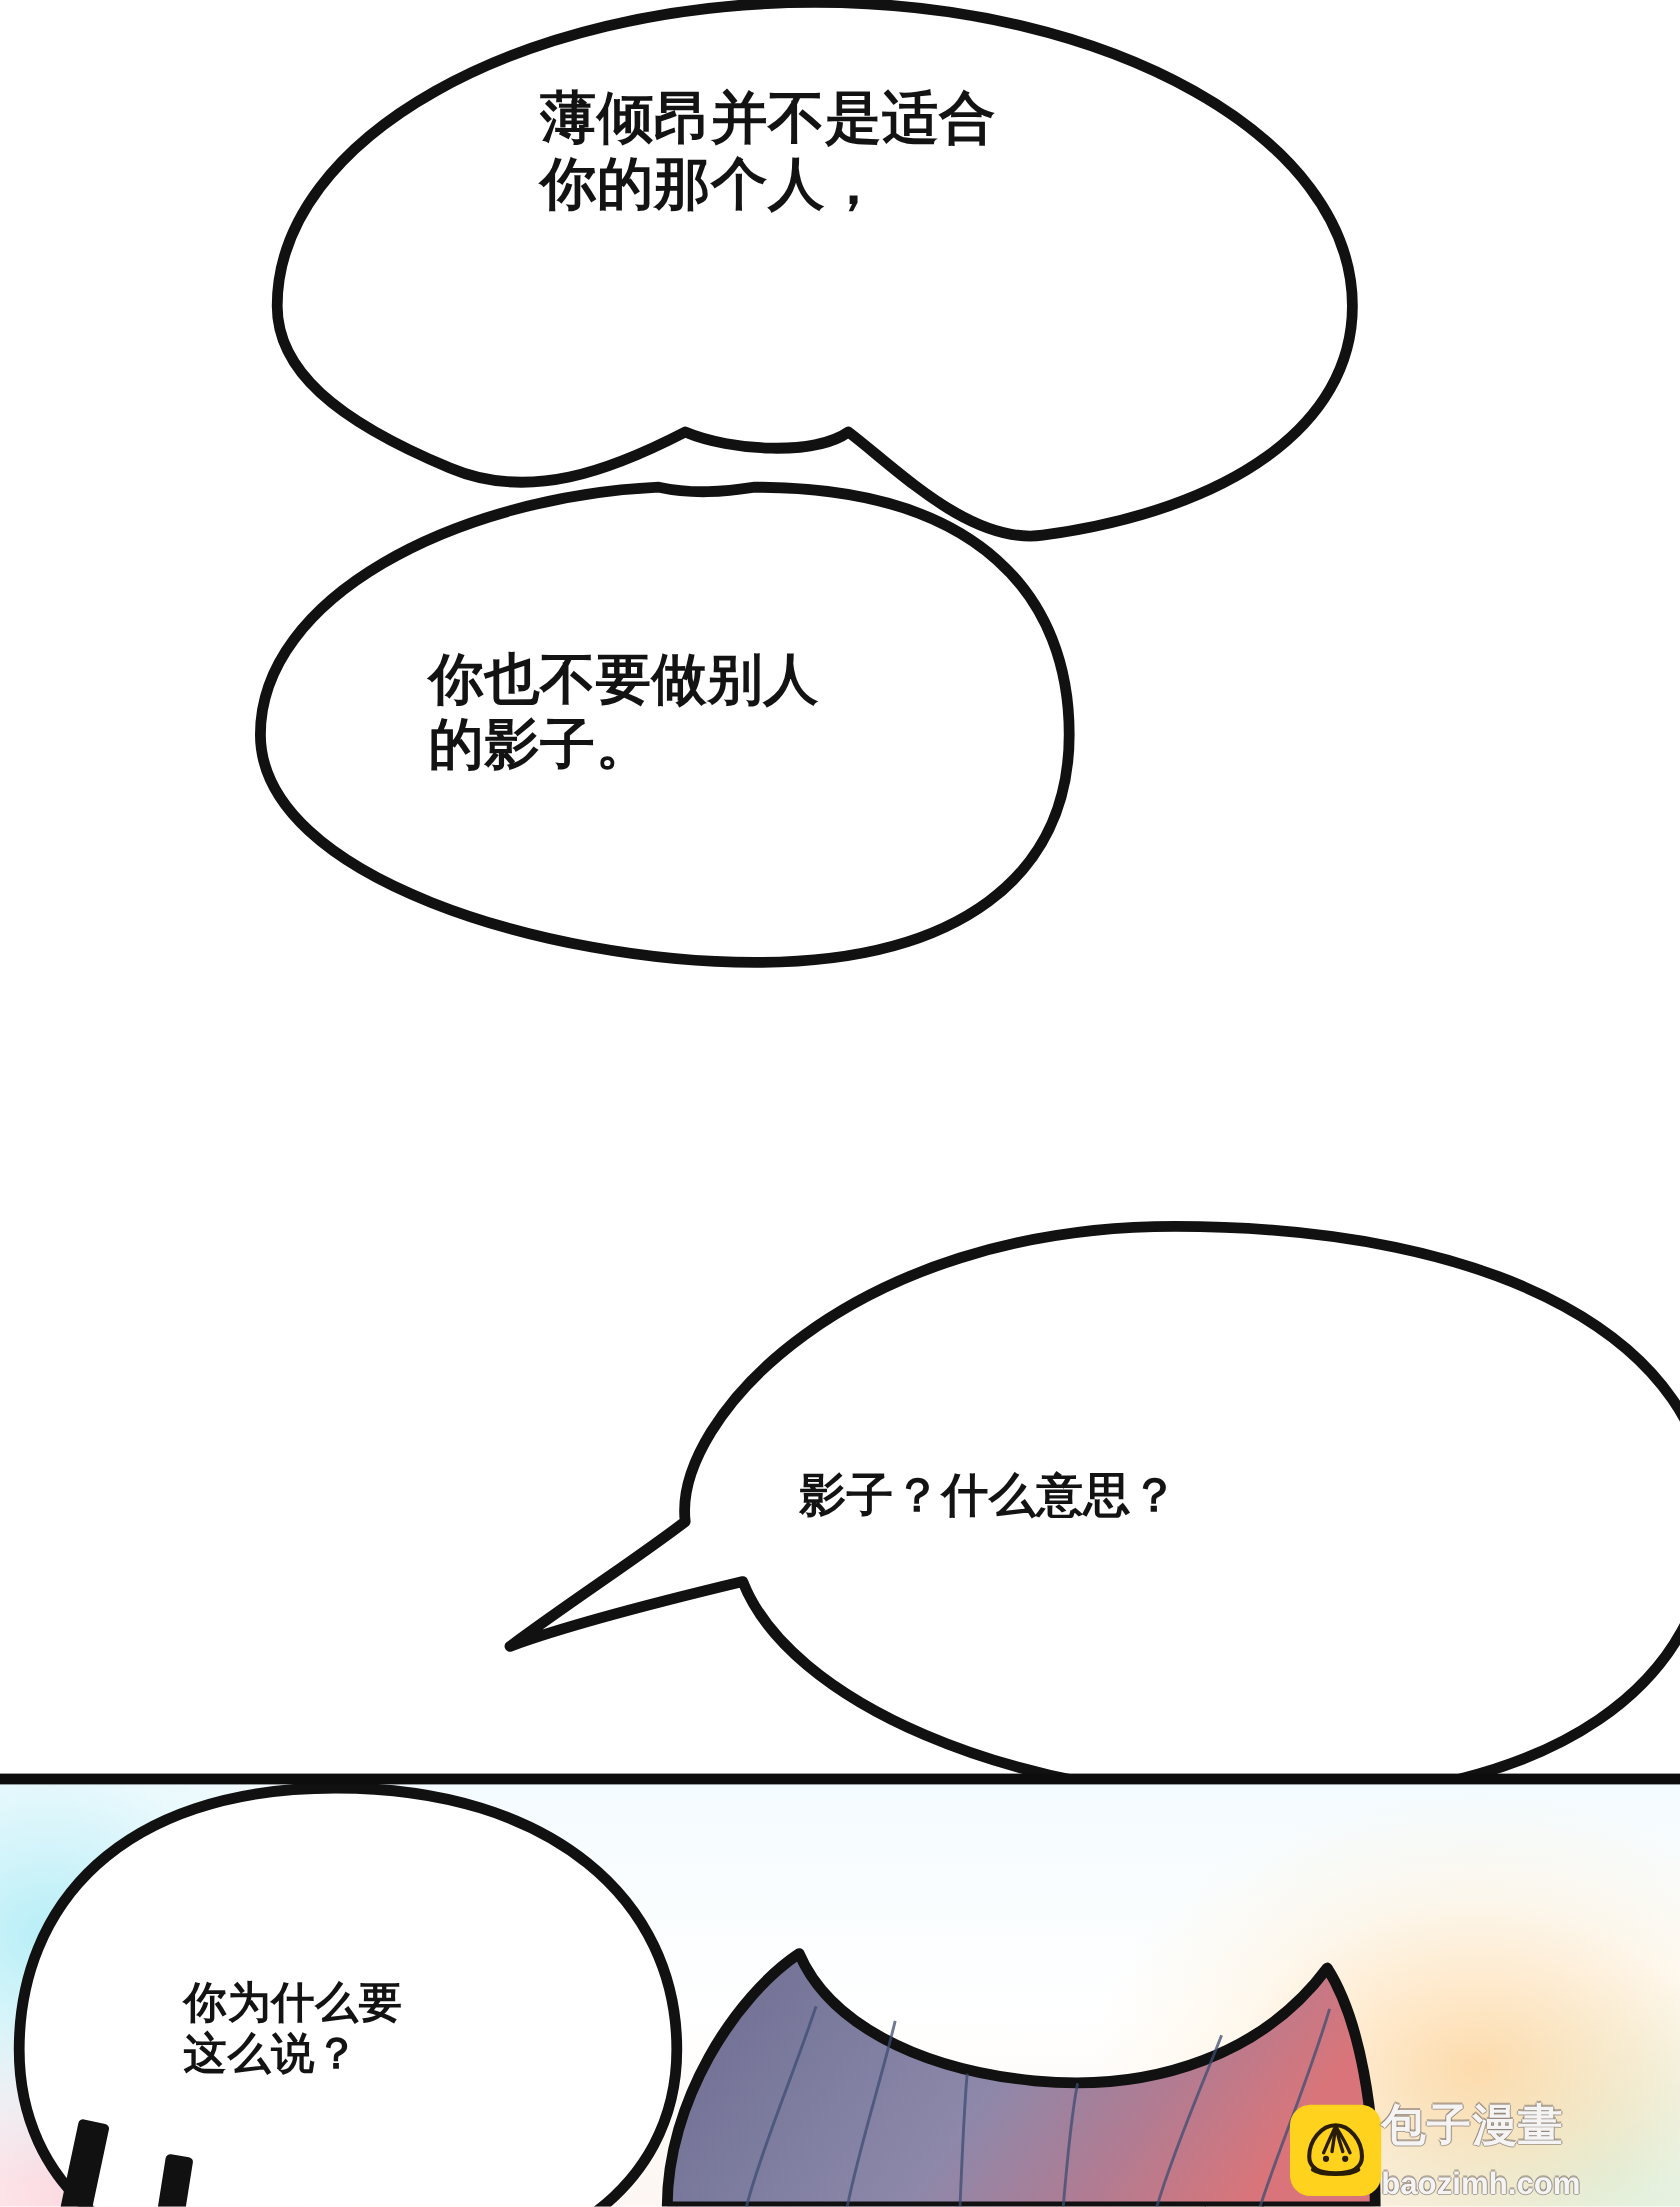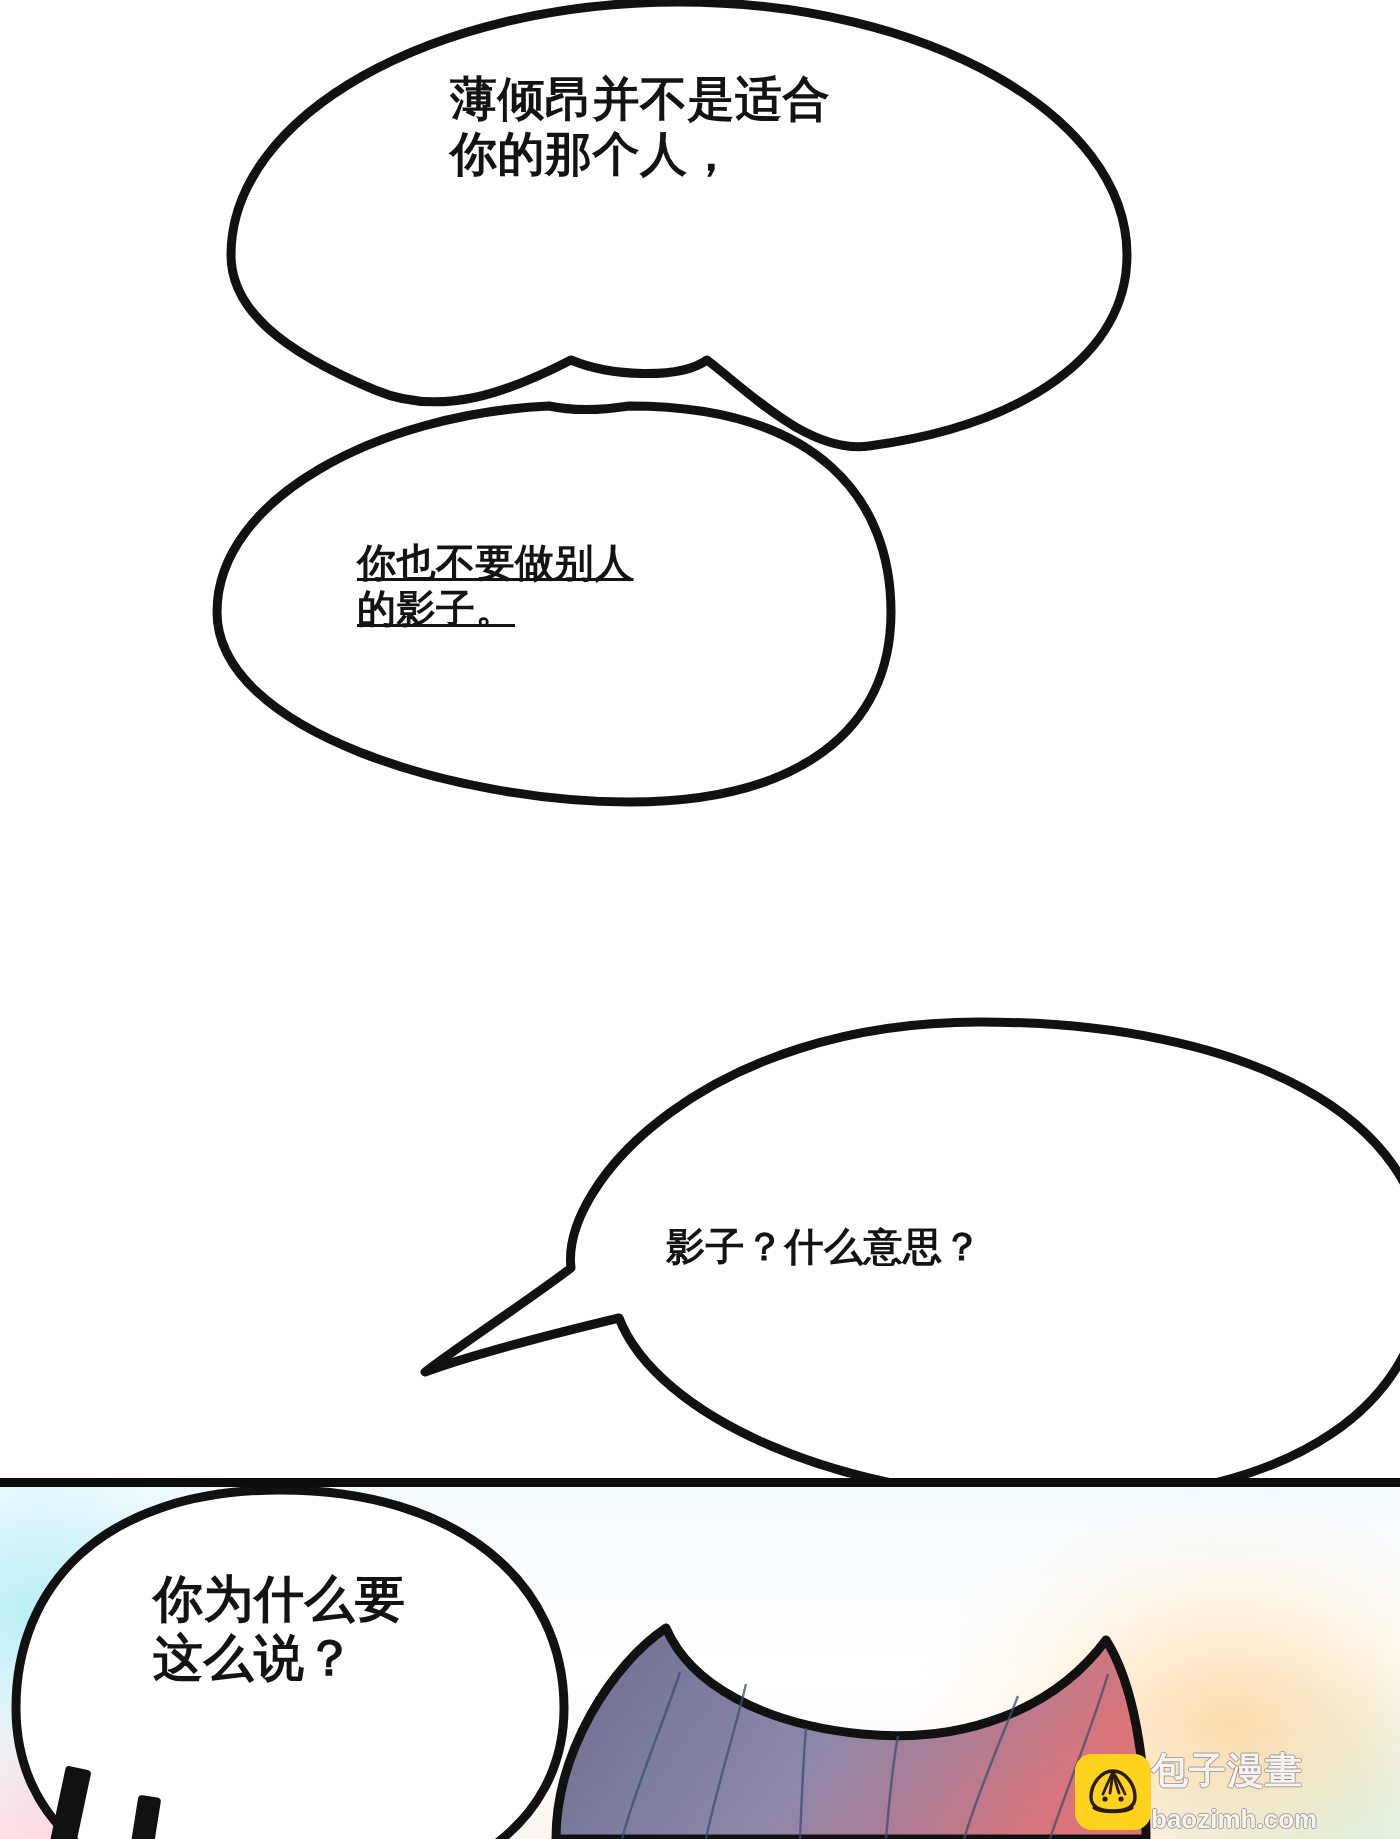--- a/index.html
+++ b/index.html
@@ -103,32 +103,31 @@
   }
 
   #text-bubble-1 {
     left: 421px;  top: 72px;
     width: 520px;
     font-size: 47px;
   }
   #text-bubble-2 {
     left: 328px;  top: 540px;
     width: 470px;
-    font-size: 39px;
-    text-decoration: underline;
+    font-size: 46px;
   }
   #text-bubble-3 {
     left: 637px;  top: 1224px;
     width: 470px;
     font-size: 39px;
   }
   #text-bubble-4 {
-    left: 153px;  top: 1570px;
+    left: 153px;  top: 1648px;
     width: 330px;
-    font-size: 50px;
+    font-size: 36px;
   }
 
   
   #watermark {
     position: absolute;
     left: 1075px;
     top: 1745px;
     width: 320px;
     height: 94px;
     z-index: 9;

